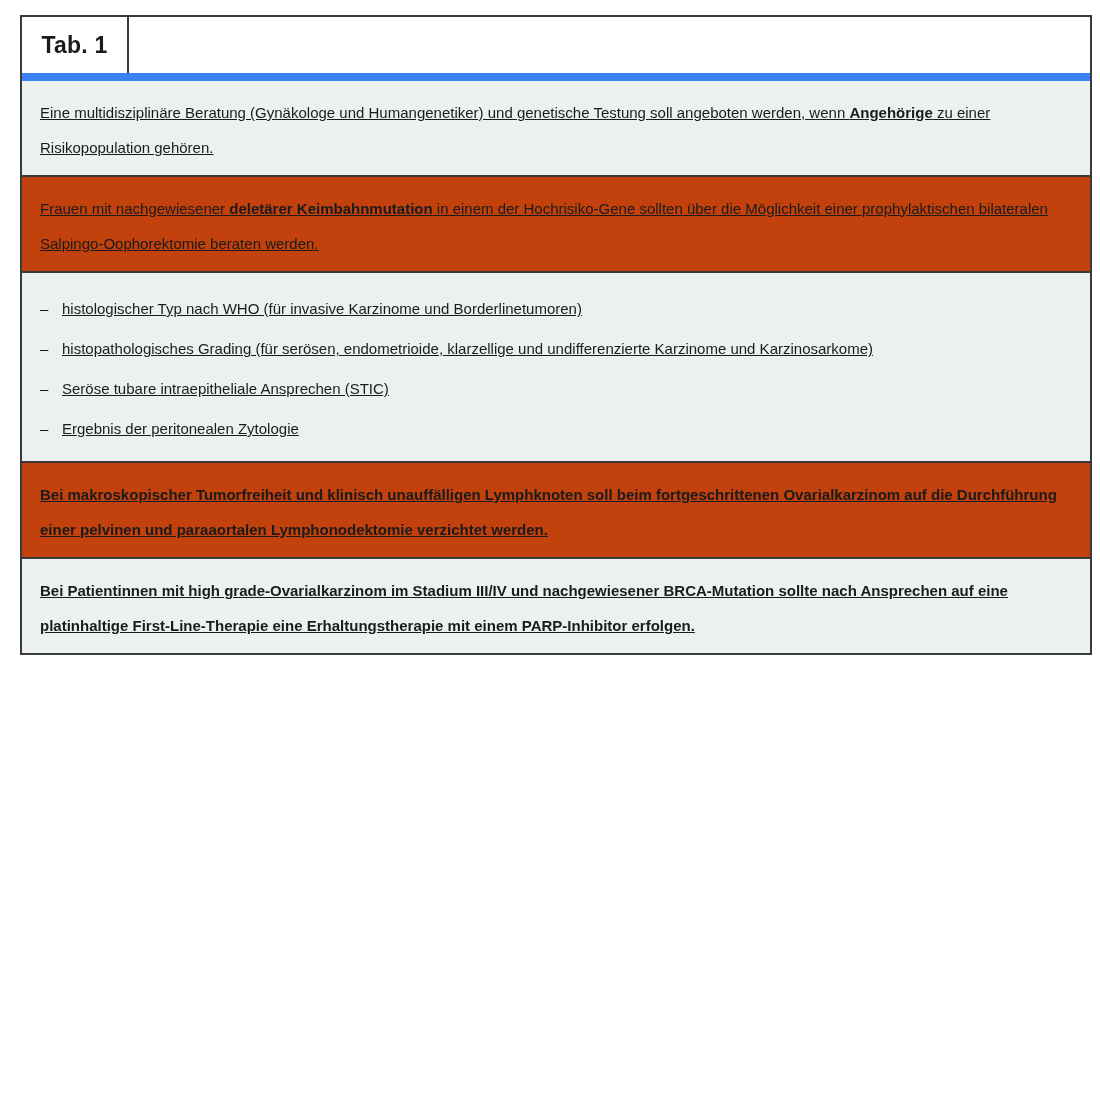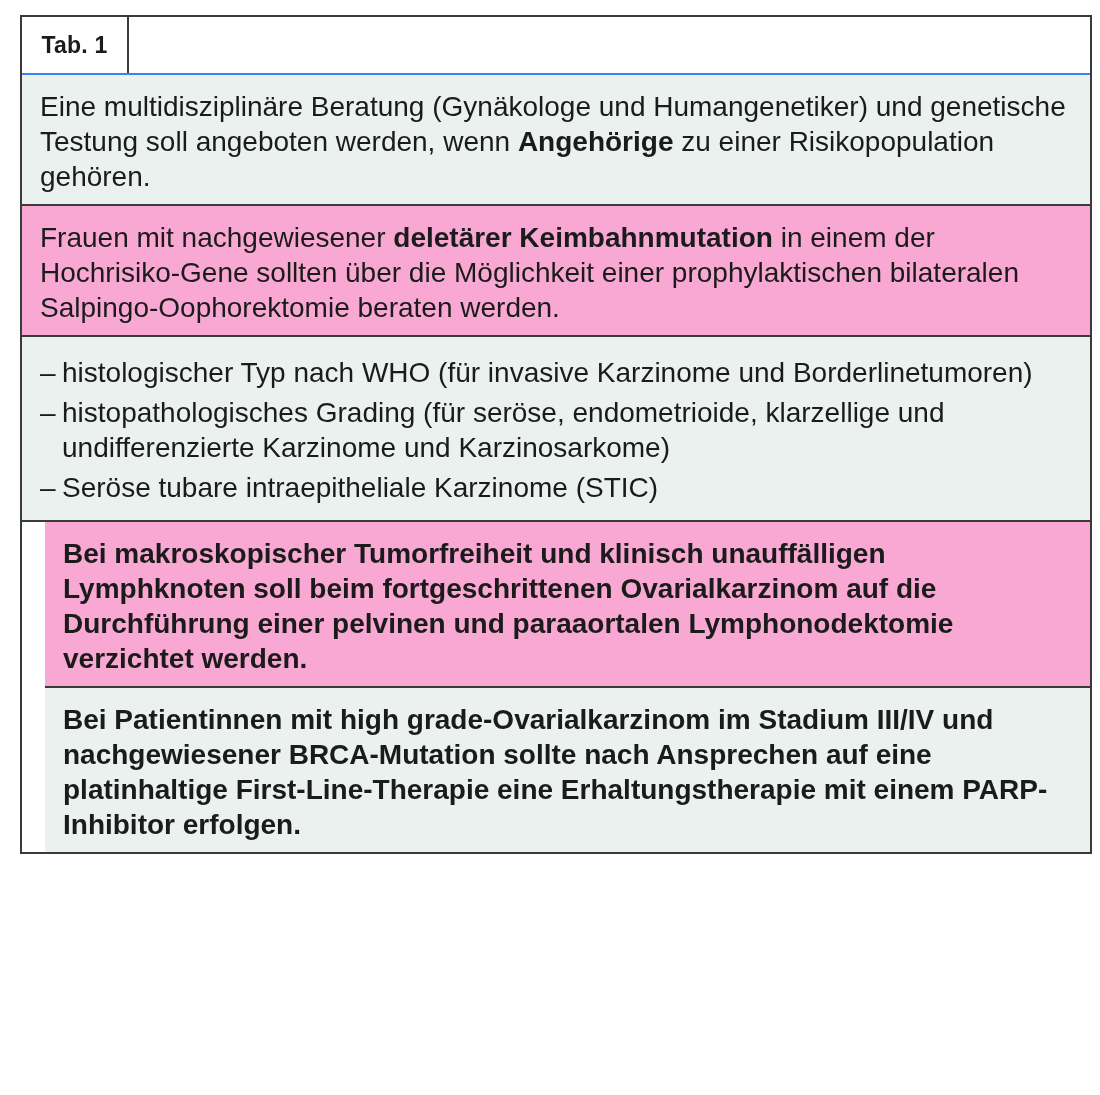--- a/index.html
+++ b/index.html
@@ -1,32 +1,32 @@
 <!DOCTYPE html>
 <html><head>
 <meta charset="utf-8">
 <style>
   html, body { margin: 0; padding: 0; background: #ffffff; }
   body { width: 1100px; height: 1095px; position: relative; font-family: "Liberation Sans", sans-serif; color: #1b1b1b; }
   .table {
     position: absolute; left: 20px; top: 15px; width: 1072px;
     border: 2px solid #3a3a3a; box-sizing: border-box;
   }
-  .header { display: flex; height: 56px; background: #ffffff; border-bottom: 2px solid #3b82f6; }
+  .header { display: flex; height: 56px; background: #ffffff; border-bottom: 8px solid #3b82f6; }
   .header .label {
     width: 105px; border-right: 2px solid #3a3a3a; font-weight: bold; font-size: 23px;
     display: flex; align-items: center; justify-content: center; letter-spacing: 0.2px;
   }
   .header .title { flex: 1; display: flex; align-items: center; padding-left: 12px; font-size: 23px; }
-  .row { border-bottom: 2px solid #3a3a3a; padding: 14px 16px 10px 18px; font-size: 28px; line-height: 35px; }
+  .row { border-bottom: 2px solid #3a3a3a; padding: 14px 16px 10px 18px; font-size: 15px; line-height: 35px; text-decoration: underline; }
   .row:last-child { border-bottom: none; }
   .light { background: #ebf1ef; }
-  .dark { background: #f9a8d4; }
+  .dark { background: #c2410c; }
   .row b { font-weight: bold; }
-  .row.boldrow { font-weight: bold; margin-left: 23px; }
+  .row.boldrow { font-weight: bold; }
   .list { list-style: none; margin: 4px 0 4px 0; padding: 0; }
   .list li { position: relative; padding-left: 22px; margin-bottom: 5px; }
   .list li::before { content: "–"; position: absolute; left: 0; top: 0; }
 </style>
 </head>
 <body>
 
 <div class="table">
   <div class="header">
     <div class="label">Tab. 1</div>
@@ -36,22 +36,23 @@
     <span>Eine multidisziplinäre Beratung (Gynäkologe und Humangenetiker) und genetische Testung soll angeboten werden, wenn </span><b>Angehörige</b><span> zu einer Risikopopulation gehören.</span>
   </div>
 
   <div class="row dark">
     <span>Frauen mit nachgewiesener </span><b>deletärer Keimbahnmutation</b><span> in einem der Hochrisiko-Gene soll­ten über die Möglichkeit einer prophylaktischen bilateralen Salpingo-Oophorektomie beraten werden.</span>
   </div>
 
   <div class="row light">
     <ul class="list">
       <li>histologischer Typ nach WHO (für invasive Karzinome und Borderlinetumoren)</li>
-      <li>histopathologisches Grading (für seröse, endometrioide, klarzellige und undifferenzierte Kar­zinome und Karzinosarkome)</li>
-      <li>Seröse tubare intraepitheliale Karzinome (STIC)</li>
+      <li>histopathologisches Grading (für serösen, endometrioide, klarzellige und undifferenzierte Kar­zinome und Karzinosarkome)</li>
+      <li>Seröse tubare intraepitheliale Ansprechen (STIC)</li>
+      <li>Ergebnis der peritonealen Zytologie</li>
     </ul>
   </div>
 
   <div class="row dark boldrow">
     <span>Bei makroskopischer Tumorfreiheit und klinisch unauffälligen Lymphknoten soll beim fortgeschrittenen Ovarialkarzinom auf die Durchführung einer pelvinen und paraaortalen Lymphonodektomie verzichtet werden.</span>
   </div>
 
   <div class="row light boldrow">
     <span>Bei Patientinnen mit high grade-Ovarialkarzinom im Stadium III/IV und nachgewiesener BRCA-Mutation sollte nach Ansprechen auf eine platinhaltige First-Line-Therapie eine Erhaltungstherapie mit einem PARP-Inhibitor erfolgen.</span>
   </div>

